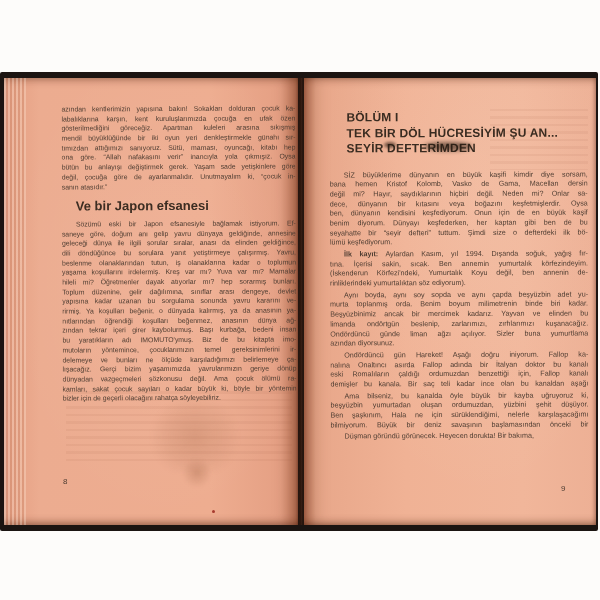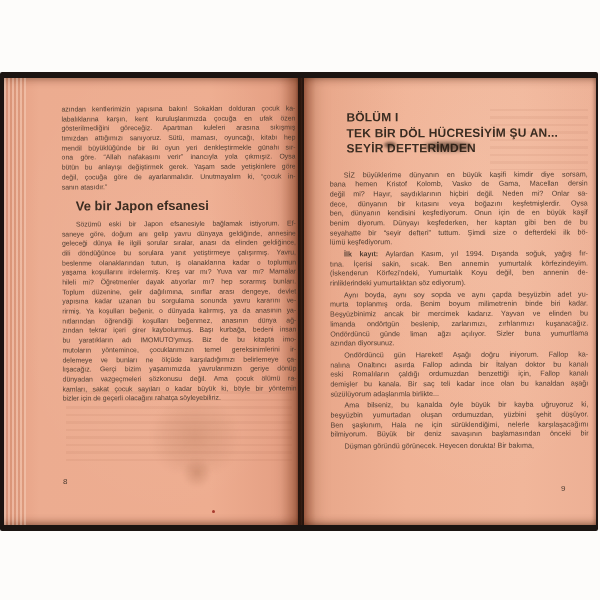--- a/index.html
+++ b/index.html
@@ -73,22 +73,22 @@
     <div class="page left">
       <div class="edge-stripes"></div>
       <div class="ghost lp-ghost"></div>
       <div class="stain"></div>
       <div class="stain2"></div>
       <div class="lp-text">
           <div class="para">
             <div class="tl">azından kentlerimizin yapısına bakın! Sokakları dolduran çocuk ka-</div>
             <div class="tl">labalıklarına karşın, kent kuruluşlarımızda çocuğa en ufak özen</div>
             <div class="tl">gösterilmediğini göreceğiz. Apartman kuleleri arasına sıkışmış</div>
+            <div class="tl">mendil büyüklüğünde bir iki oyun yeri denkleştirmekle günahı sır-</div>
             <div class="tl">tımızdan attığımızı sanıyoruz. Sütü, maması, oyuncağı, kitabı hep</div>
-            <div class="tl">mendil büyüklüğünde bir iki oyun yeri denkleştirmekle günahı sır-</div>
             <div class="tl">ona göre. “Allah nafakasını verir” inancıyla yola çıkmışız. Oysa</div>
             <div class="tl">bütün bu anlayışı değiştirmek gerek. Yaşam sade yetişkinlere göre</div>
             <div class="tl">değil, çocuğa göre de ayarlanmalıdır. Unutmayalım ki, “çocuk in-</div>
             <div class="tl last">sanın atasıdır.”</div>
           </div>
           <div class="sec-heading">Ve bir Japon efsanesi</div>
           <div class="para">
             <div class="tl ind">Sözümü eski bir Japon efsanesiyle bağlamak istiyorum. Ef-</div>
             <div class="tl">saneye göre, doğum anı gelip yavru dünyaya geldiğinde, annesine</div>
             <div class="tl">geleceği dünya ile ilgili sorular sıralar, anası da elinden geldiğince,</div>
@@ -146,21 +146,20 @@
               <div class="tl">Beşyüzbinimiz ancak bir mercimek kadarız. Yayvan ve elinden bu</div>
               <div class="tl">limanda ondörtgün beslenip, zarlarımızı, zırhlarımızı kuşanacağız.</div>
               <div class="tl">Ondördüncü günde liman ağzı açılıyor. Sizler buna yumurtlama</div>
               <div class="tl last">azından diyorsunuz.</div>
             </div>
             <div class="para">
               <div class="tl ind">Ondördüncü gün Hareket! Aşağı doğru iniyorum. Fallop ka-</div>
               <div class="tl">nalına Onaltıncı asırda Fallop adında bir İtalyan doktor bu kanalı</div>
               <div class="tl">eski Romalıların çaldığı ordumuzdan benzettiği için, Fallop kanalı</div>
               <div class="tl">demişler bu kanala. Bir saç teli kadar ince olan bu kanaldan aşağı</div>
-              <div class="tl last">süzülüyorum adaşlarımla birlikte...</div>
             </div>
             <div class="para">
               <div class="tl ind">Ama bilseniz, bu kanalda öyle büyük bir kayba uğruyoruz ki,</div>
               <div class="tl">beşyüzbin yumurtadan oluşan ordumuzdan, yüzbini şehit düşüyor.</div>
               <div class="tl">Ben şaşkınım, Hala ne için sürüklendiğimi, nelerle karşılaşacağımı</div>
               <div class="tl">bilmiyorum. Büyük bir deniz savaşının başlamasından önceki bir</div>
             </div>
             <div class="para">
               <div class="tl last ind">Düşman göründü görünecek. Heyecen dorukta! Bir bakıma,</div>
             </div>

